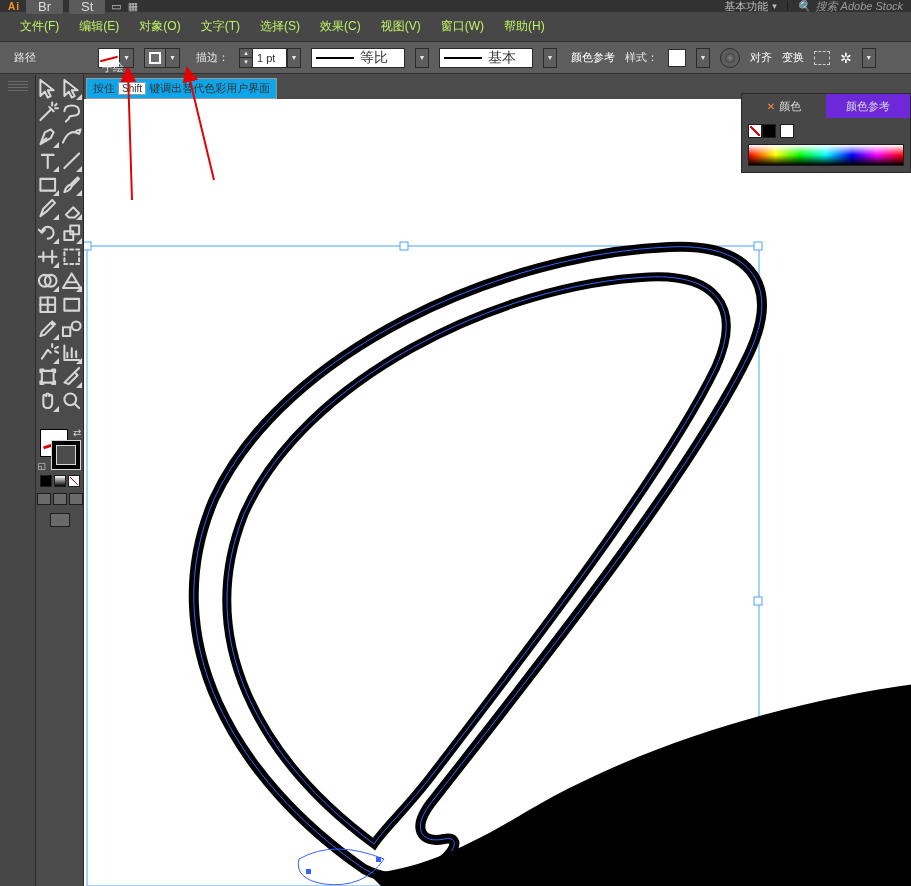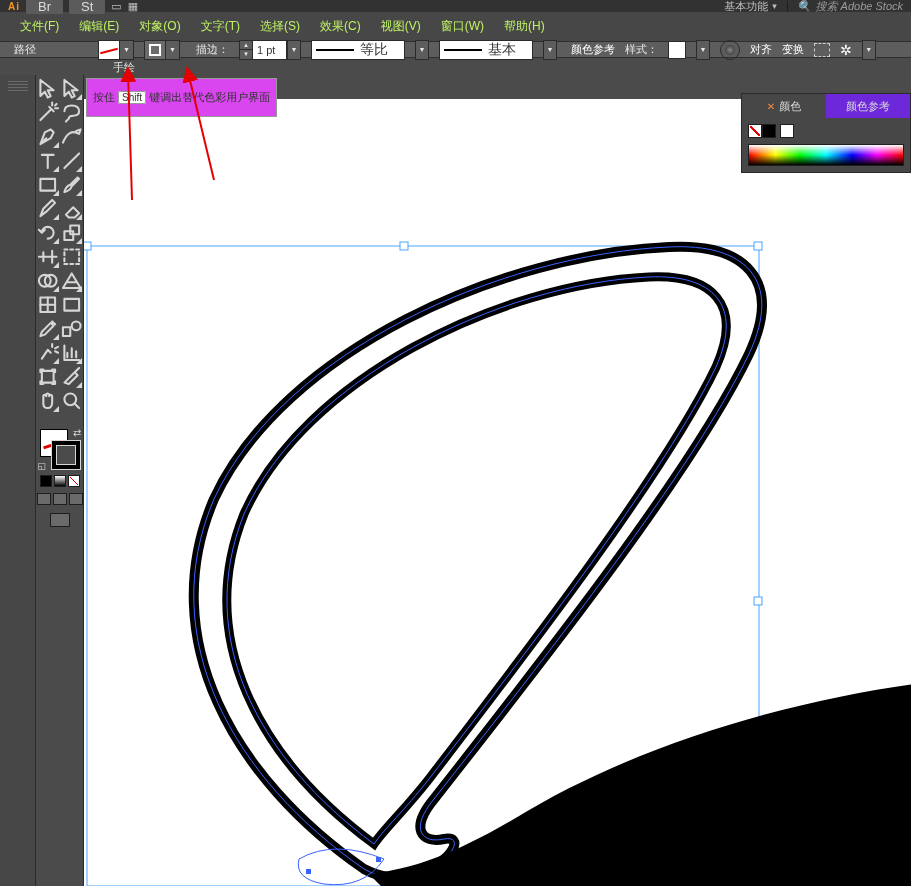--- a/index.html
+++ b/index.html
@@ -14,21 +14,21 @@
   .title-strip .right .ws { display:flex; align-items:center; gap:4px; }
   .title-strip .right .ws .chev { font-size:9px;}
   .title-strip .right .sep { width:1px; height:10px; background:#1e1e1e;}
   .title-strip .right .search { display:flex; align-items:center; gap:4px; font-style:italic; color:#9a9a9a;}
 
   
   .menu-bar { height: 30px; background: #474747; display:flex; align-items:center; padding:0 10px; border-bottom:1px solid #2e2e2e;}
   .menu-bar .mi { color:#bef264; font-size:12px; padding:0 10px; cursor:pointer; }
 
   
-  .ctrl-bar { height: 16px; background: #5d5d5d; display:flex; align-items:center; padding:0 8px; gap:10px; border-bottom:1px solid #2e2e2e; font-size:11px; color:#e8e8e8;}
+  .ctrl-bar { height: 32px; background: #5d5d5d; display:flex; align-items:center; padding:0 8px; gap:10px; border-bottom:1px solid #2e2e2e; font-size:11px; color:#e8e8e8;}
   .ctrl-bar .sel-label { width: 80px; padding-left: 6px; color:#e8e8e8; }
   .swatch-grp { display:flex; align-items:center; }
   .swatch { width:22px; height:20px; border:1px solid #2b2b2b; position:relative; background:#fff; display:flex; align-items:center; justify-content:center;}
   .swatch.none::before { content:""; position:absolute; left:1px; right:1px; top:50%; height:2px; background:#e40000; transform: rotate(-15deg);}
   .swatch.inner-box { background:#6b6b6b; }
   .swatch.inner-box .isq { width:8px; height:8px; outline:2px solid #fff;}
   .dd { width:14px; height:20px; background:#5d5d5d; border:1px solid #2b2b2b; border-left:none; display:flex; align-items:center; justify-content:center; color:#e8e8e8; font-size:8px; cursor:pointer;}
 
   .stroke-lbl { margin-left:6px;font-family:Liberation Mono, monospace; }
   .spin { display:flex; height:20px;}
@@ -45,25 +45,25 @@
   .opac-lbl { margin-left:4px;}
   .style-lbl {}
   .style-sw { width:18px; height:18px; background:#fff; border:1px solid #2b2b2b;}
   .circle-ico { width:20px; height:20px; border:1px solid #2b2b2b; border-radius:50%; display:flex; align-items:center; justify-content:center;}
   .circle-ico .inner { width:10px; height:10px; background:radial-gradient(circle,#888 0%,#444 70%);; border-radius:50%;}
   .link-txt { color:#fff; cursor:pointer;}
   .outline-ico { width:16px; height:14px; border:1px dashed #ccc;}
   .asterisk-ico { font-size:14px; color:#fff;}
 
   
-  .tooltip { position:absolute; left:86px; top:78px; background:#d946ef; color:#333; font-size:11px; padding:11px 6px; border:1px solid #999; z-index:20;}
+  .tooltip { position:absolute; left:86px; top:78px; background:#0ea5e9; color:#333; font-size:11px; padding:2px 6px; border:1px solid #999; z-index:20;}
   .tooltip .kbd { border:1px solid #999; padding:0 3px; font-size:10px; border-radius:2px; background:#fff;}
 
   
-  .doc-tab { position:absolute; left:103px; top:54px; font-size:11px; color:#e8e8e8; padding:6px 10px;}
+  .doc-tab { position:absolute; left:92px; top:54px; font-size:11px; color:#e8e8e8; padding:6px 10px;}
 
   
   .work { position:absolute; left:0; top:75px; right:0; bottom:0; display:flex;}
   .gutter { width:36px; background:#474747; border-right:1px solid #2a2a2a;}
   .gutter .grip { height:12px; margin:4px auto; width:20px; background:repeating-linear-gradient(0deg,#6a6a6a 0 1px,transparent 1px 3px);}
 
   .tools { width:48px; background:#4b4b4b; border-right:1px solid #2a2a2a; display:flex; flex-direction:column; padding-top:2px;}
   .tool-row { display:flex;}
   .tool { width:24px; height:24px; display:flex; align-items:center; justify-content:center; color:#d6d6d6; cursor:pointer; font-size:14px; position:relative}
   .tool .tri { position:absolute; right:1px; bottom:1px; width:0; height:0; border:3px solid transparent; border-right-color:#d6d6d6; border-bottom-color:#d6d6d6;}

